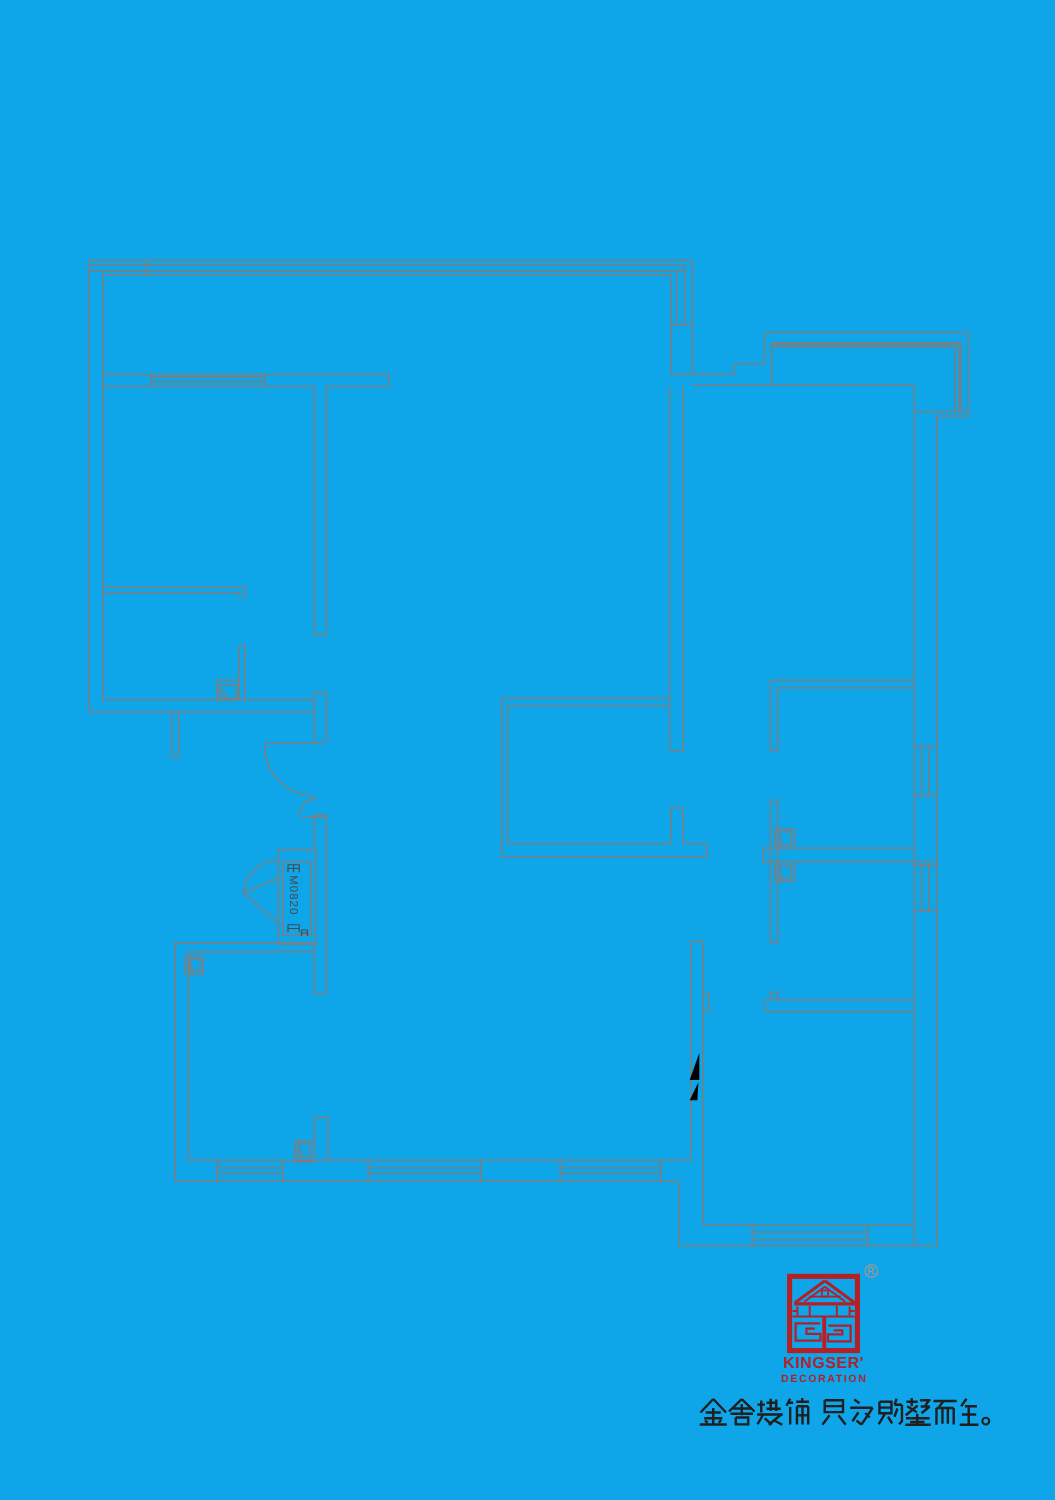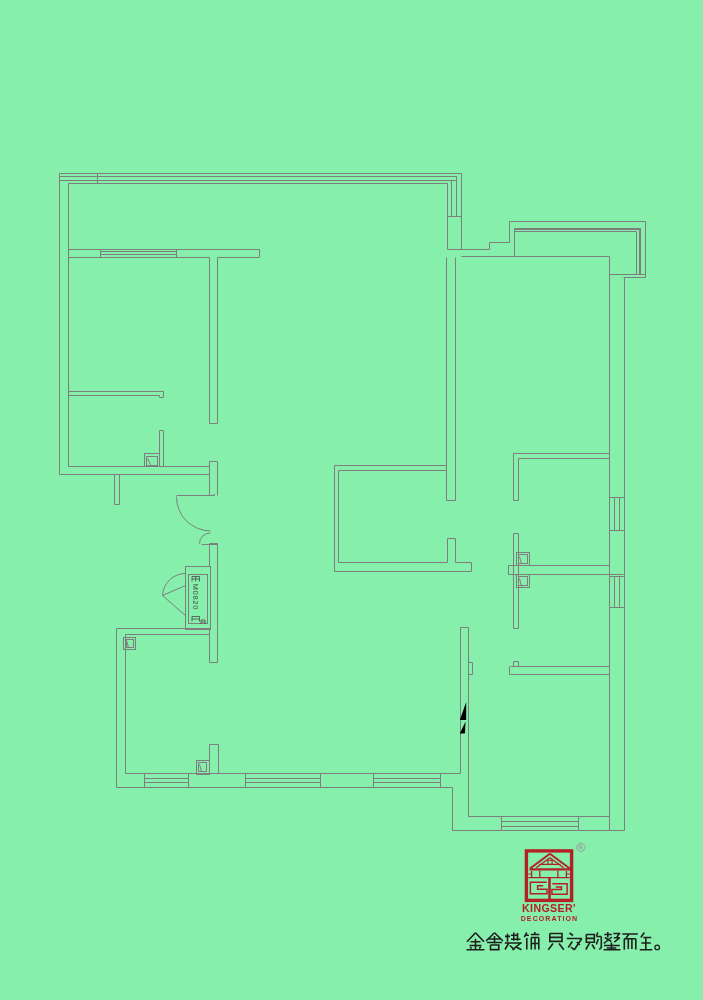--- a/index.html
+++ b/index.html
@@ -1,16 +1,16 @@
 <!DOCTYPE html>
 <html><head>
 <meta charset="utf-8">
 <style>
 html,body{margin:0;padding:0;background:#ffffff;}
-#page{width:703px;height:1000px;position:relative;background:#86efac;overflow:hidden;font-family:"Liberation Sans",sans-serif;}
+#page{width:703px;height:1000px;position:relative;background:#0ea5e9;overflow:hidden;font-family:"Liberation Sans",sans-serif;}
 </style>
 </head>
 <body>
 <div id="page">
 <svg width="703" height="1000" viewBox="0 0 703 1000" fill="none" stroke-linecap="butt">
 <g stroke="#7e7e7e" stroke-width="1">
 
 <g>
 <path d="M59.5,173.5 H461.5 M59.5,176.5 H456.5 M59.5,180.5 H456.5 M68.5,183.5 H447.5"></path>
 <path d="M97.5,173.5 V183.5"></path>

